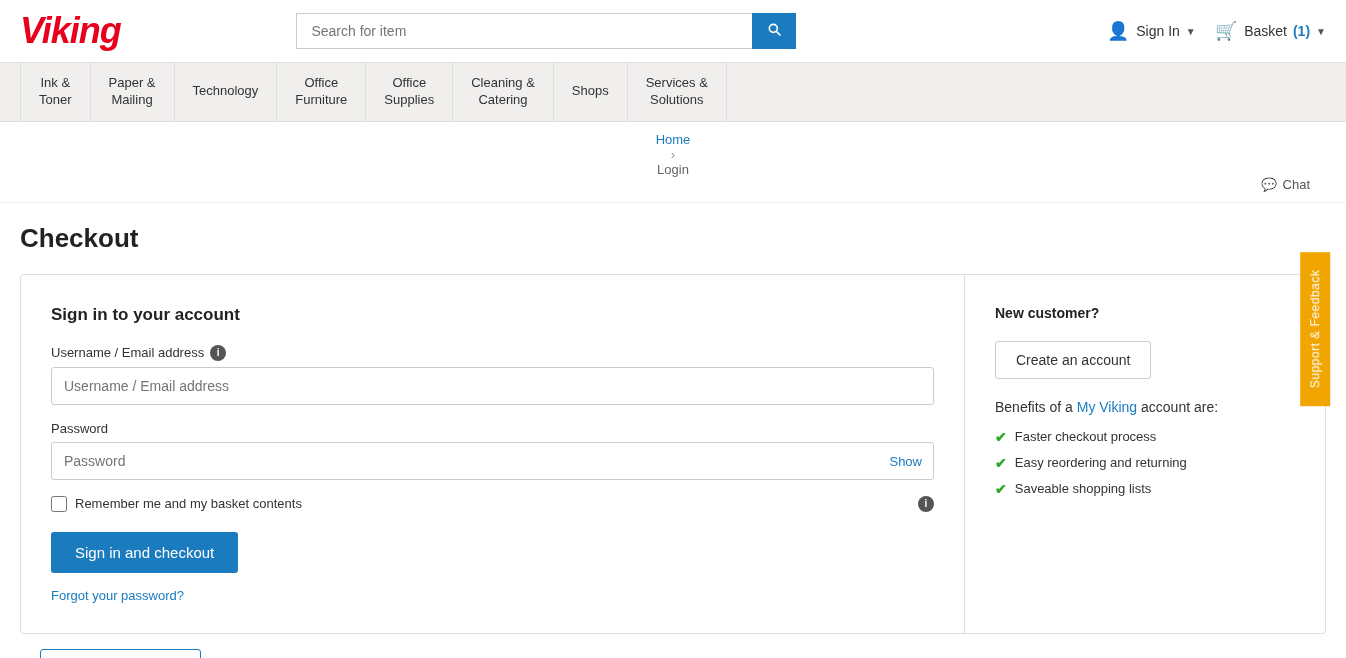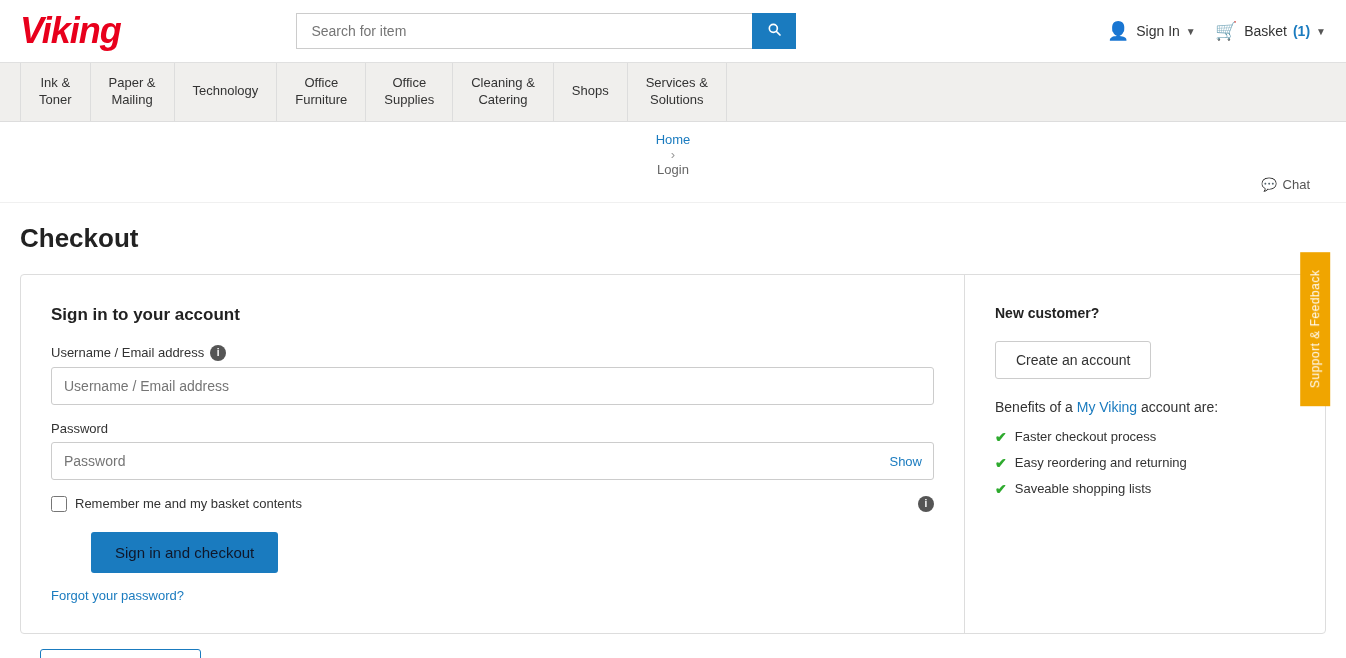--- a/index.html
+++ b/index.html
@@ -226,29 +226,28 @@
       width: 16px;
       height: 16px;
       cursor: pointer;
     }
     .remember-label {
       font-size: 13px;
       color: #333;
     }
     .signin-checkout-btn {
       background: #1a7bbf;
-      color: #0f172a;
+      color: #ffffff;
       border: none;
       padding: 12px 24px;
       font-size: 15px;
       border-radius: 3px;
       cursor: pointer;
       margin-bottom: 14px;
       display: block;
-      margin-left: 40px;
     }
     .forgot-link {
       color: #1a7bbf;
       font-size: 13px;
       text-decoration: none;
       cursor: pointer;
       margin-top: 10px;
     }
 
     

